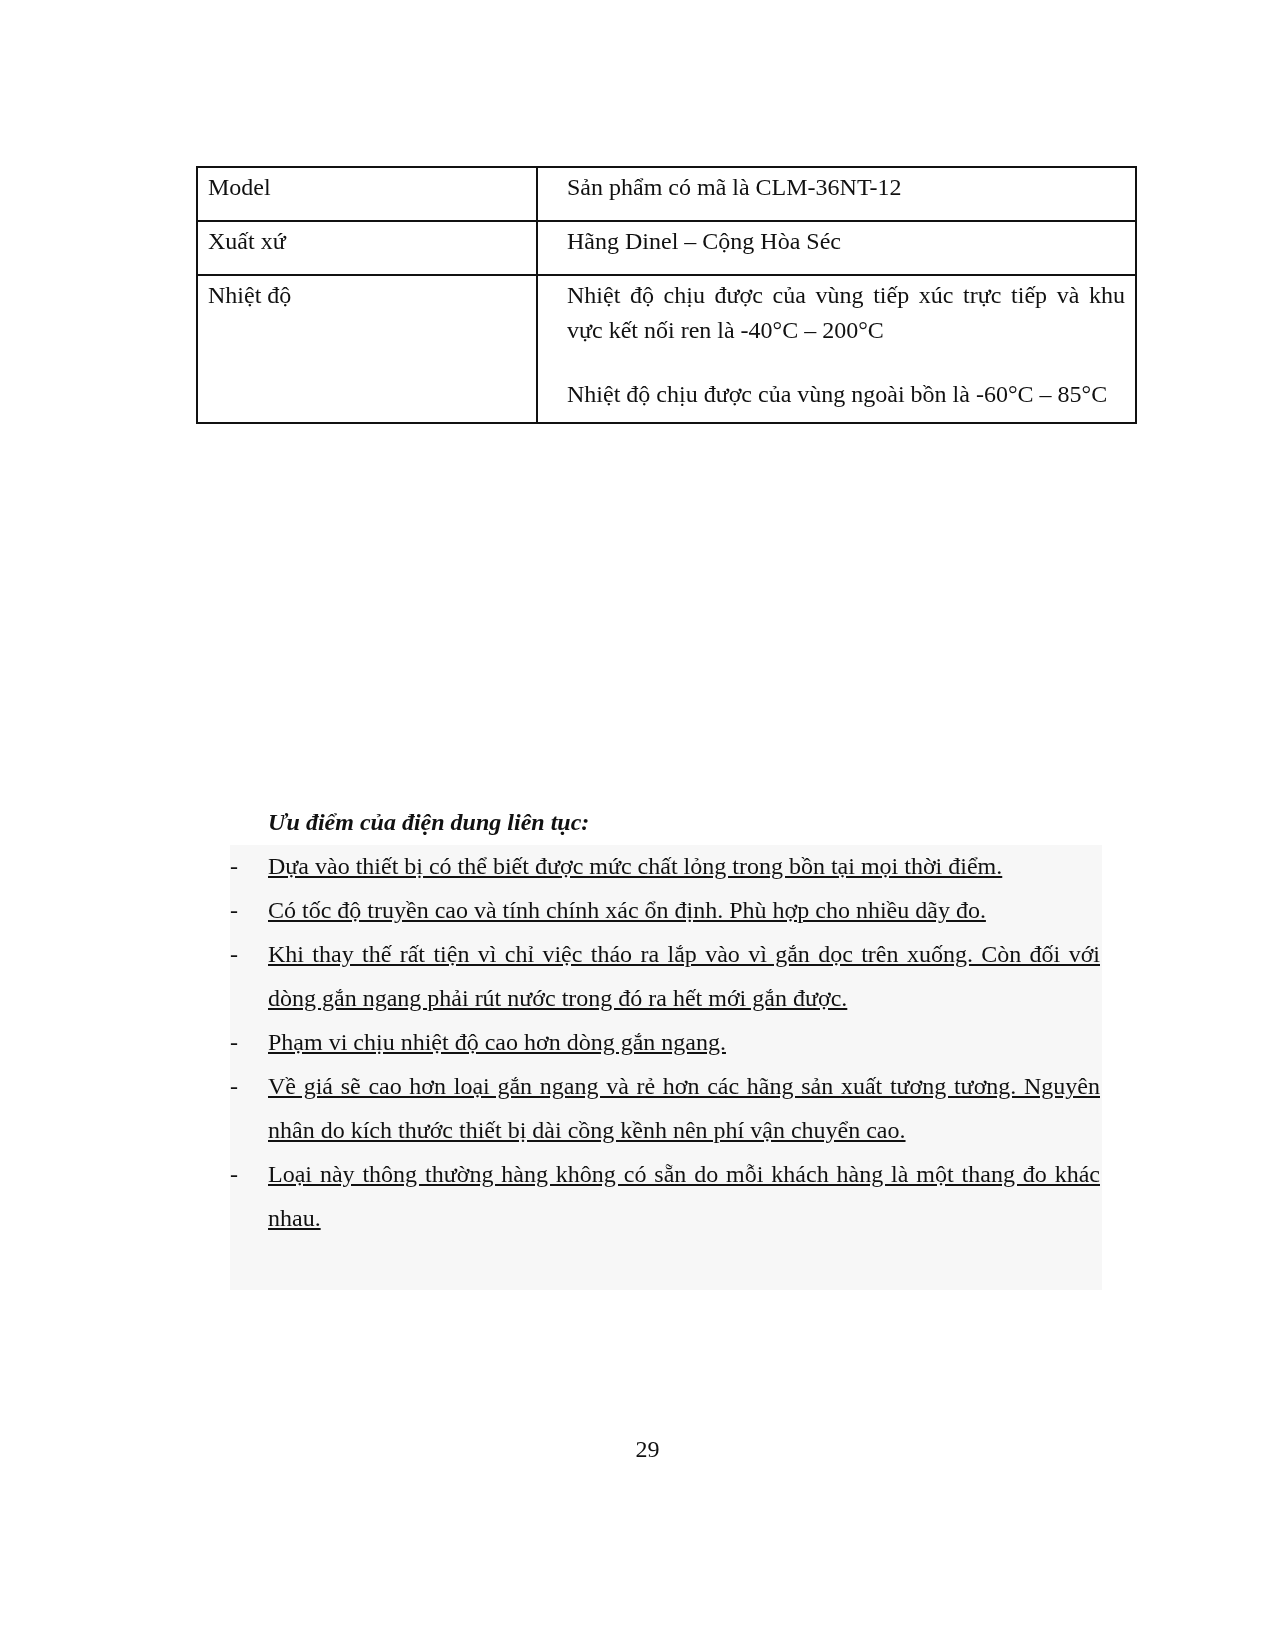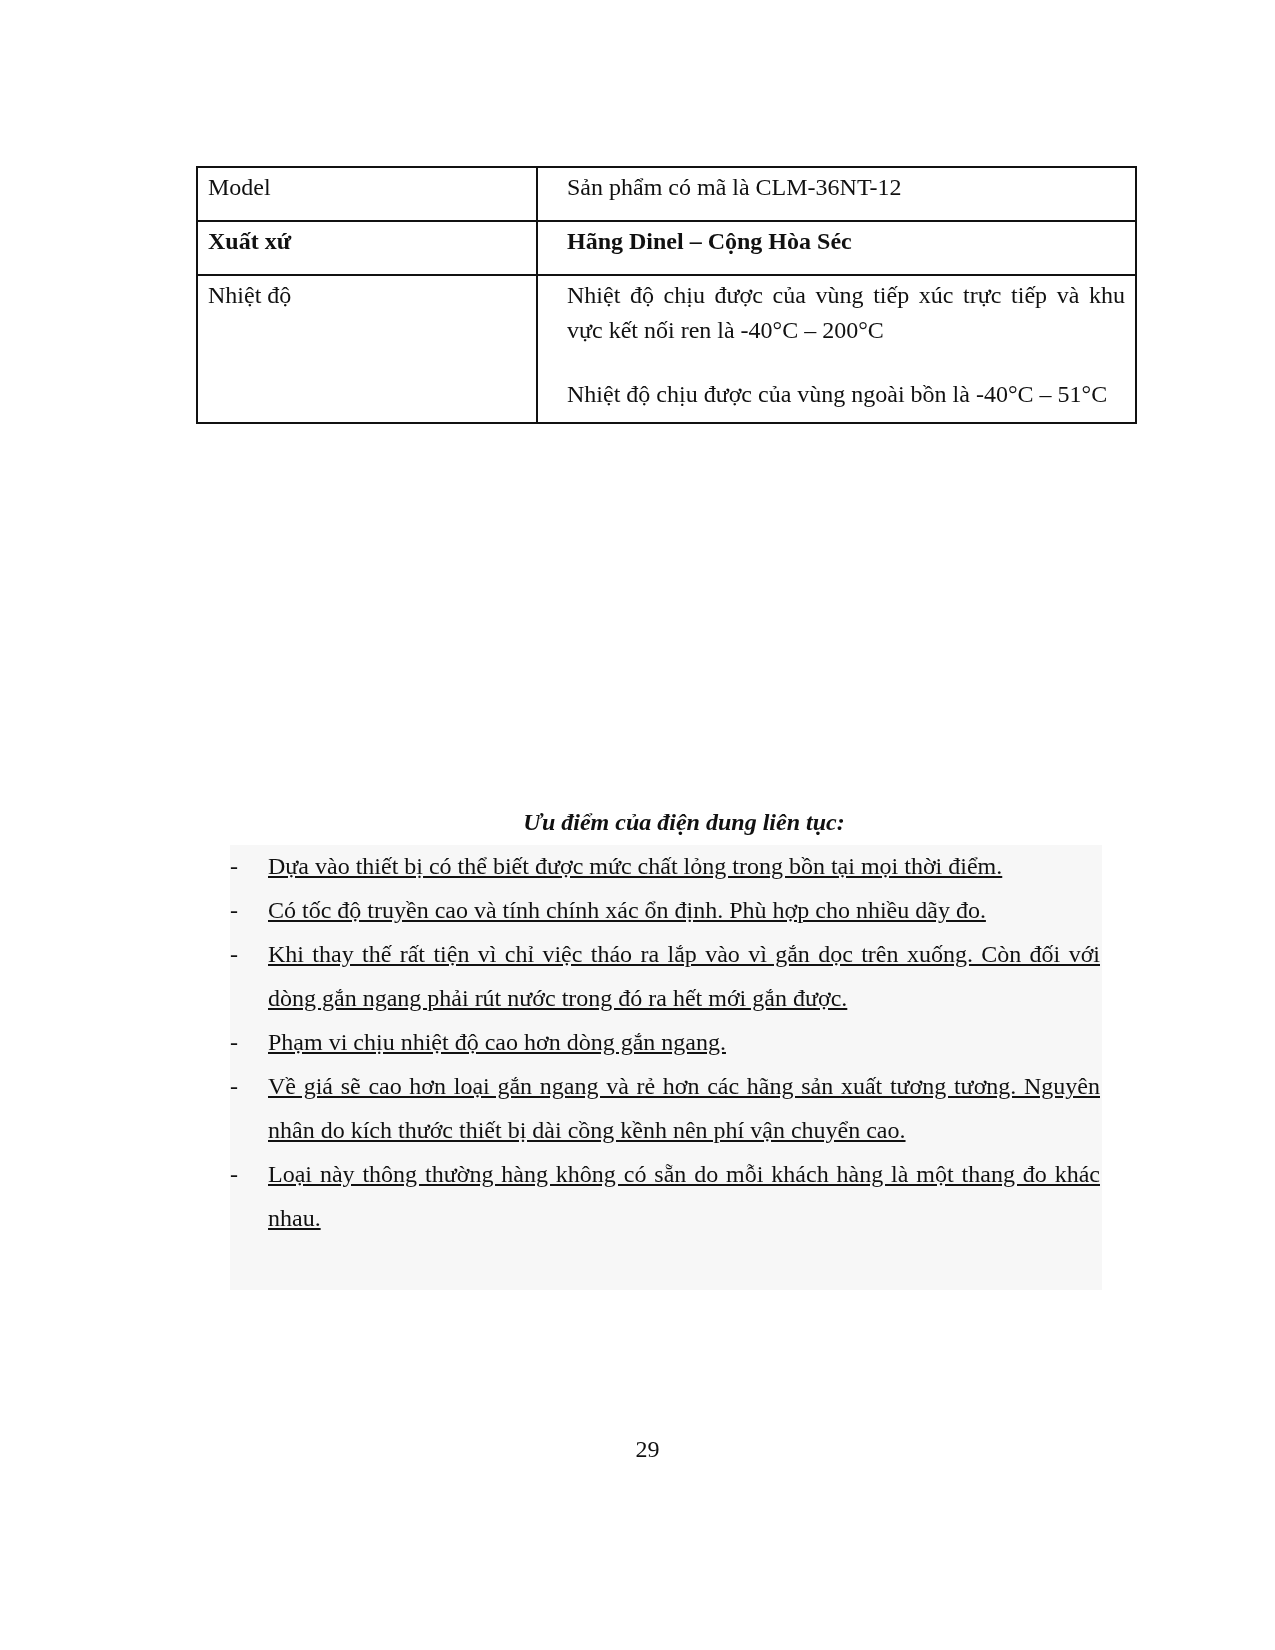--- a/index.html
+++ b/index.html
@@ -6,24 +6,24 @@
     body { width: 1275px; height: 1650px; position: relative; overflow: hidden;
       font-family: "Liberation Serif", "DejaVu Serif", serif; color: #111; }
     .spec-table { position: absolute; left: 196px; top: 166px; width: 941px;
       border-collapse: collapse; font-size: 24px; line-height: 35px; }
     .spec-table td { border: 2px solid #111; vertical-align: top; padding: 2px 10px 10px 10px; }
     .spec-table td.label { width: 318px; }
     .spec-table td.value { text-align: justify; padding-left: 29px; }
     .spec-table td.value p { margin: 0; }
     .spec-table td.value p + p { margin-top: 29px; }
     .row-model td { height: 40px; }
-    .row-origin td { height: 40px; font-weight: bold; }
+    .row-origin td { height: 40px; }
     .section { position: absolute; left: 230px; width: 870px; font-size: 24px; }
     .bg-band { position: absolute; left: 230px; width: 872px; background: #f7f7f7; }
-    .heading { font-style: italic; font-weight: bold; padding-left: 38px; line-height: 44px; height: 44px; text-align: center; }
+    .heading { font-style: italic; font-weight: bold; padding-left: 38px; line-height: 44px; height: 44px; }
     .bullet { display: flex; line-height: 44px; }
     .bullet .dash { width: 38px; flex: 0 0 38px; }
     .bullet .text { flex: 1; text-align: justify; text-decoration: underline; }
     .page-number { position: absolute; top: 1436px; left: 0; width: 1295px; text-align: center;
       font-size: 24px; }
   </style>
 </head>
 <body>
 
 <table class="spec-table">
@@ -37,21 +37,21 @@
   <tr class="row-origin">
     <td class="label">Xuất xứ</td>
     <td class="value">
       <p>Hãng Dinel – Cộng Hòa Séc</p>
     </td>
   </tr>
   <tr>
     <td class="label">Nhiệt độ</td>
     <td class="value">
       <p>Nhiệt độ chịu được của vùng tiếp xúc trực tiếp và khu vực kết nối ren là -40°C – 200°C</p>
-      <p>Nhiệt độ chịu được của vùng ngoài bồn là -40°C – 51°C</p>
+      <p>Nhiệt độ chịu được của vùng ngoài bồn là -60°C – 85°C</p>
     </td>
   </tr>
 </tbody>
   </table>
 
 <div class="bg-band" style="top:845px;height:445px;"></div>
 
 <div class="section" style="top:800px;">
   <div class="heading">Ưu điểm của điện dung liên tục:</div>
   <div class="bullet">

